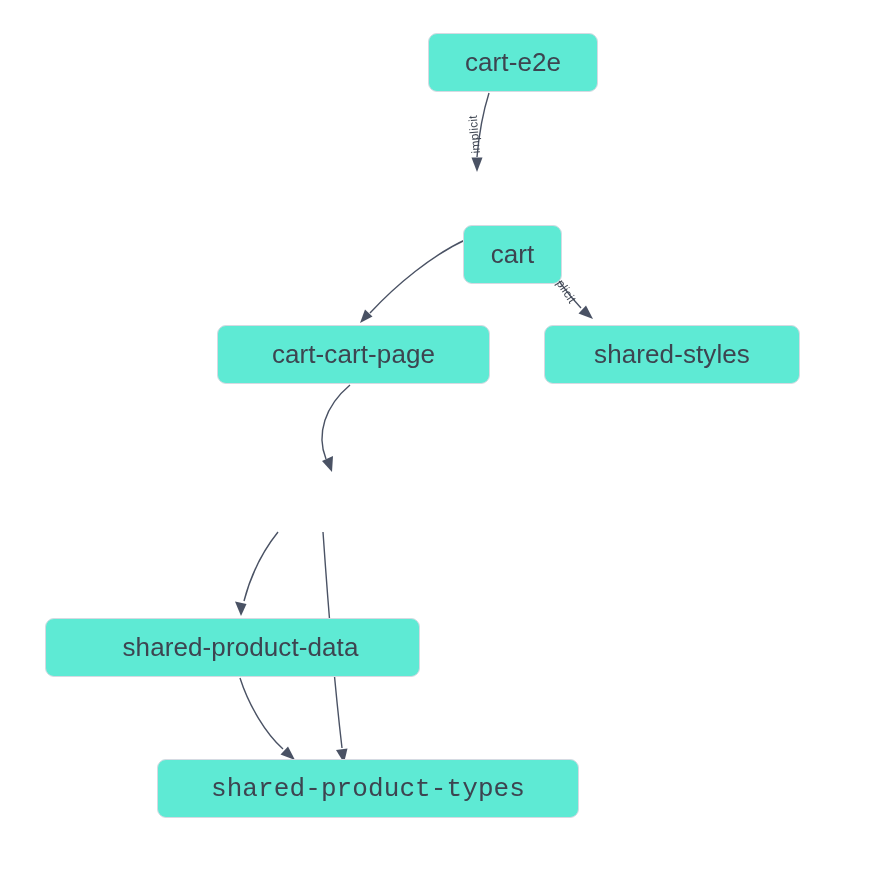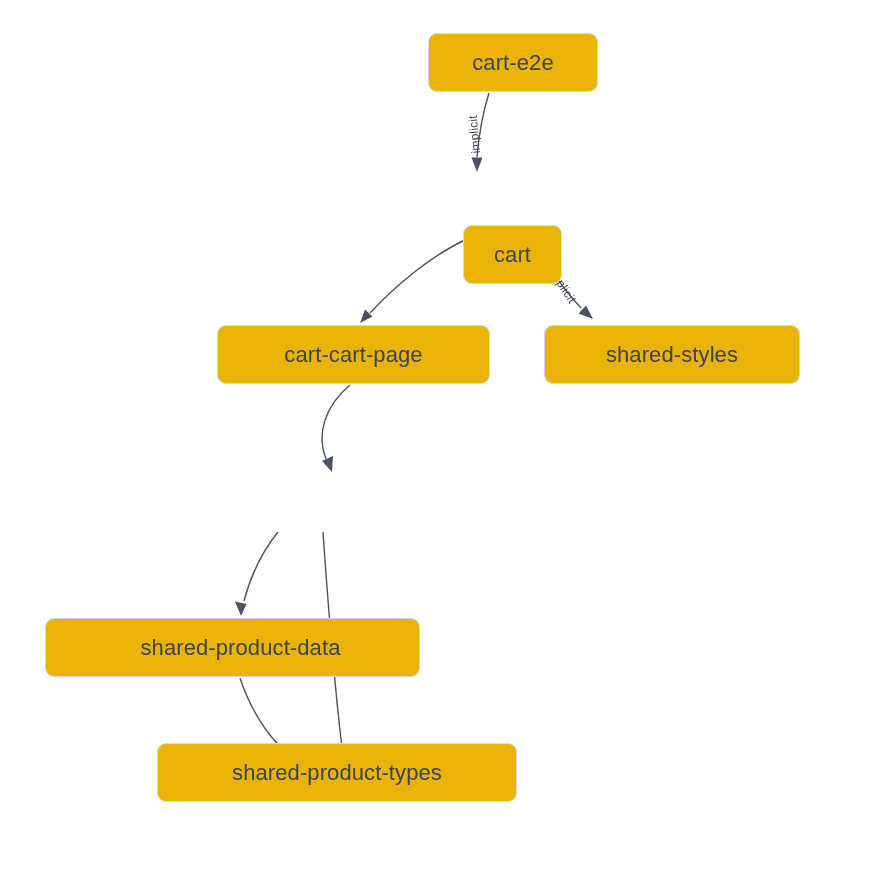--- a/index.html
+++ b/index.html
@@ -22,28 +22,28 @@
     left: 0;
     top: 0;
     width: 896px;
     height: 886px;
     z-index: 1;
   }
   .graph-node {
     position: absolute;
     z-index: 2;
     box-sizing: border-box;
-    background: #eab308;
+    background: #5eead4;
     border: 1px solid #d5dae2;
     border-radius: 9px;
     display: flex;
     align-items: center;
     justify-content: center;
     color: #3d4450;
-    font-size: 22px;
+    font-size: 26px;
     font-weight: 400;
     letter-spacing: 0.1px;
     white-space: nowrap;
     font-family: "Liberation Sans", "DejaVu Sans", sans-serif;
   }
   .edge-path {
     fill: none;
     stroke: #4a5264;
     stroke-width: 1.4;
   }
@@ -116,17 +116,17 @@
 
   <div class="graph-node" style="left:217px; top:325px; width:273px; height:59px;">
     <span>cart-cart-page</span>
   </div>
 
 
   <div class="graph-node" style="left:45px; top:618px; width:375px; height:59px;padding-left:16px;">
     <span>shared-product-data</span>
   </div>
 
-  <div class="graph-node" style="left:157px; top:743px; width:360px; height:59px;">
+  <div class="graph-node" style="left:157px; top:759px; width:422px; height:59px;font-family:Liberation Mono, monospace;">
     <span>shared-product-types</span>
   </div>
 
 </div>
 
 </body></html>

